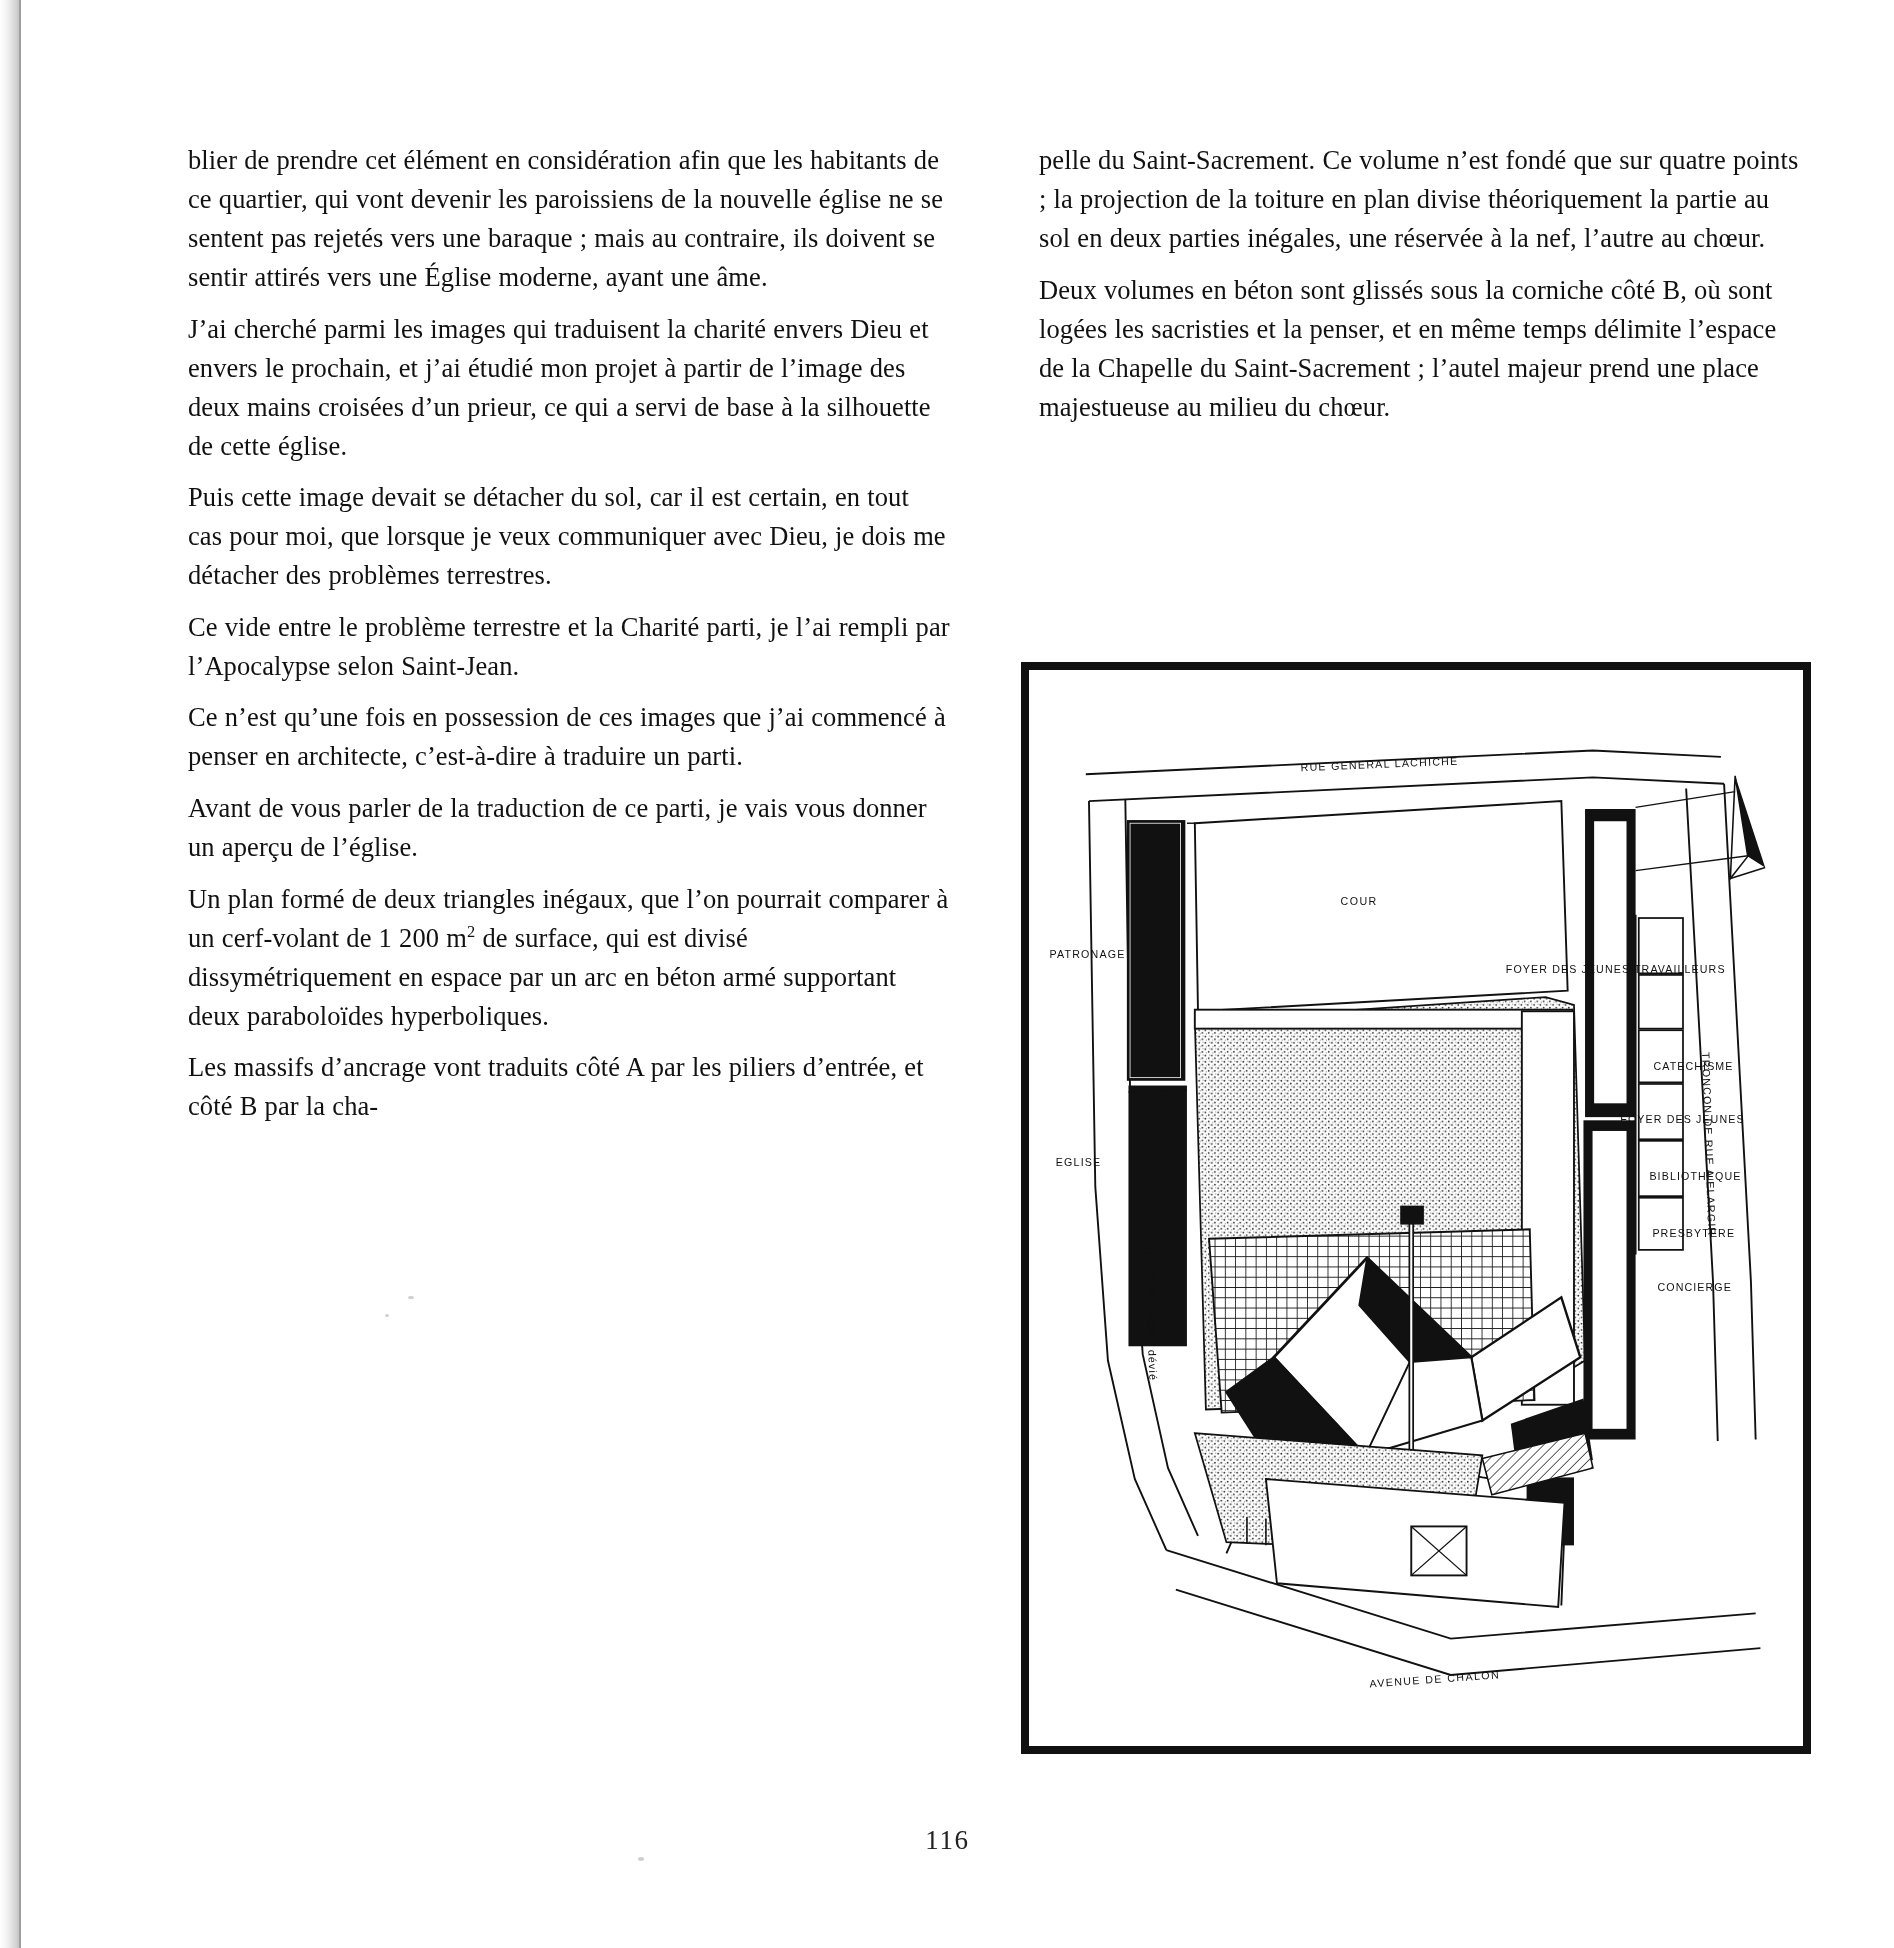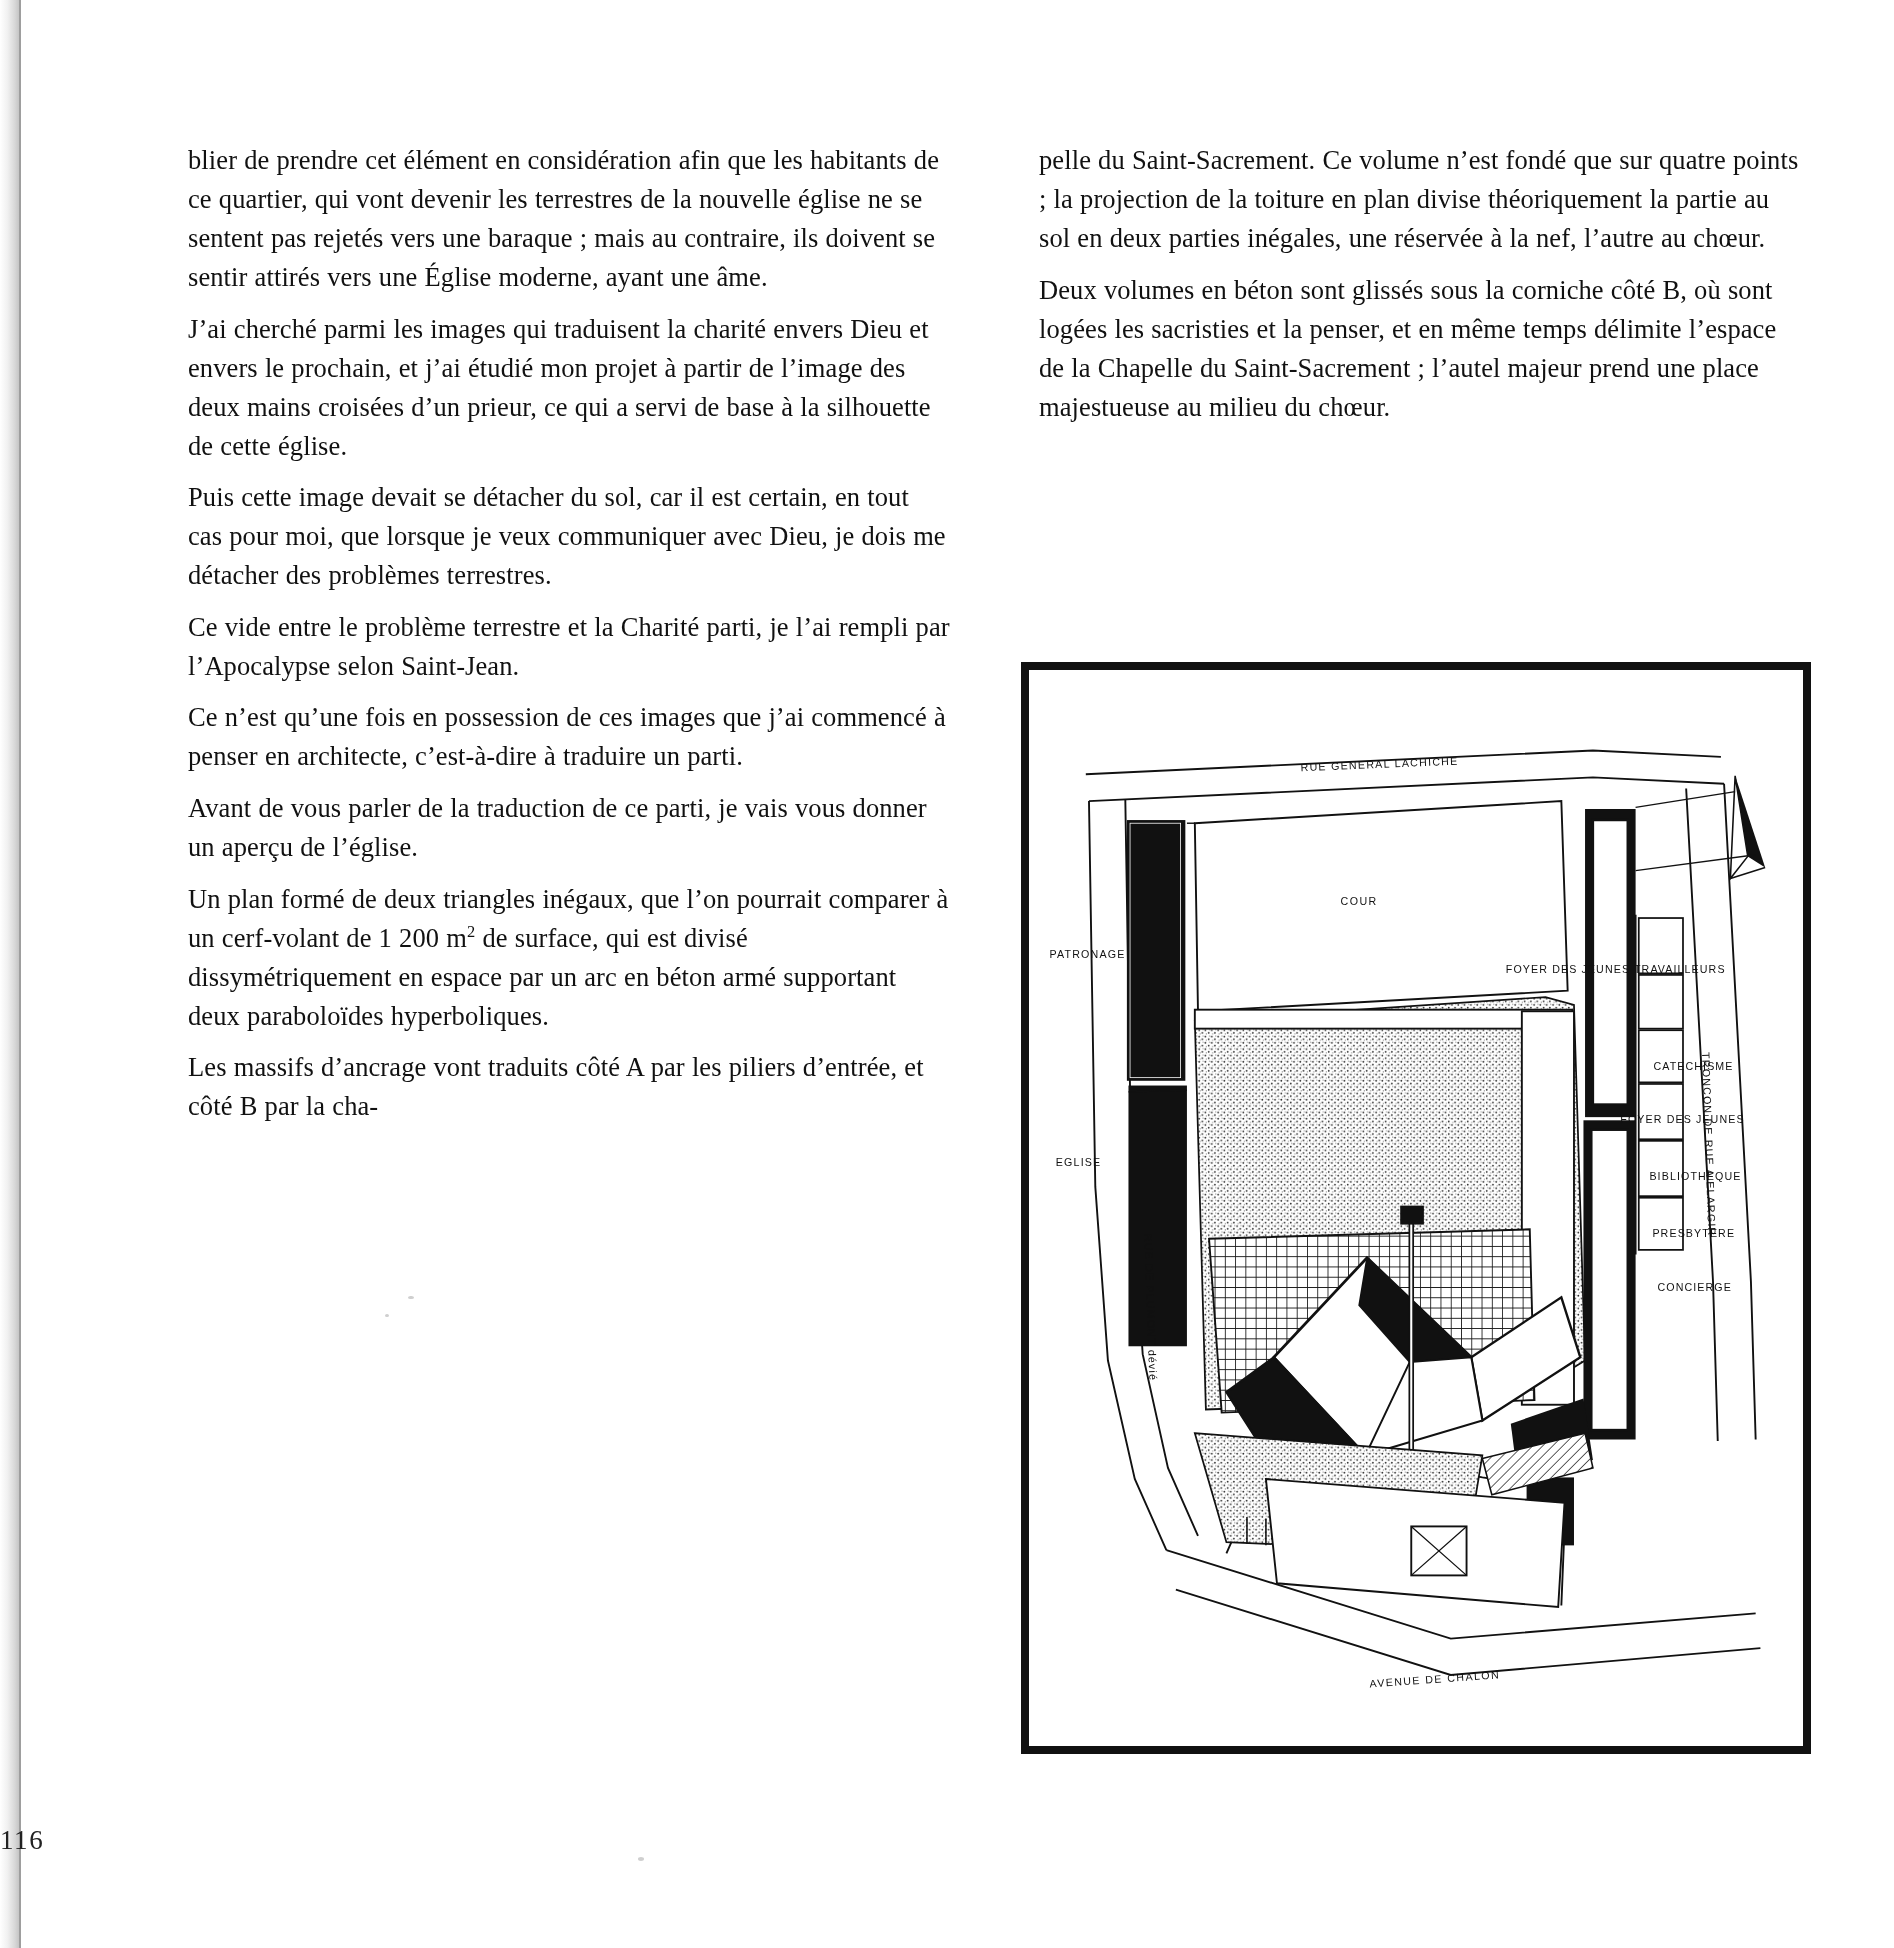--- a/index.html
+++ b/index.html
@@ -89,21 +89,21 @@
     width: 752px;
     height: 1054px;
   }
 
   
   .folio {
     position: absolute;
     left: 0;
     top: 1825px;
     width: 1895px;
-    text-align: left;
+    text-align: center;
     font-size: 27px;
     letter-spacing: 1.6px;
     color: #222;
     font-family: "Liberation Serif", serif;
   }
 
   
   .speck {
     position: absolute;
     background: #cfcfcf;
@@ -112,21 +112,21 @@
 </style>
 </head>
 <body>
 
 <div class="scan-gutter"></div>
 <div class="scan-gutter-line"></div>
 
 <div class="page">
 
   <div class="col col-left">
-    <p>blier de prendre cet élément en considération afin que les habitants de ce quartier, qui vont devenir les terrestres de la nouvelle église ne se sentent pas rejetés vers une baraque ; mais au contraire, ils doivent se sentir attirés vers une Église moderne, ayant une âme.</p>
+    <p>blier de prendre cet élément en considération afin que les habitants de ce quartier, qui vont devenir les paroissiens de la nouvelle église ne se sentent pas rejetés vers une baraque ; mais au contraire, ils doivent se sentir attirés vers une Église moderne, ayant une âme.</p>
     <p>J’ai cherché parmi les images qui traduisent la charité envers Dieu et envers le prochain, et j’ai étudié mon projet à partir de l’image des deux mains croisées d’un prieur, ce qui a servi de base à la silhouette de cette église.</p>
     <p>Puis cette image devait se détacher du sol, car il est certain, en tout cas pour moi, que lorsque je veux communiquer avec Dieu, je dois me détacher des problèmes terrestres.</p>
     <p>Ce vide entre le problème terrestre et la Charité parti, je l’ai rempli par l’Apocalypse selon Saint-Jean.</p>
     <p>Ce n’est qu’une fois en possession de ces images que j’ai commencé à penser en architecte, c’est-à-dire à traduire un parti.</p>
     <p>Avant de vous parler de la traduction de ce parti, je vais vous donner un aperçu de l’église.</p>
     <p><span>Un plan formé de deux triangles inégaux, que l’on pourrait comparer à un cerf-volant de 1 200 m</span><sup>2</sup><span> de surface, qui est divisé dissymétriquement en espace par un arc en béton armé supportant deux paraboloïdes hyperboliques.</span></p>
     <p>Les massifs d’ancrage vont traduits côté A par les piliers d’entrée, et côté B par la cha-</p>
   </div>
 
   <div class="col col-right">

